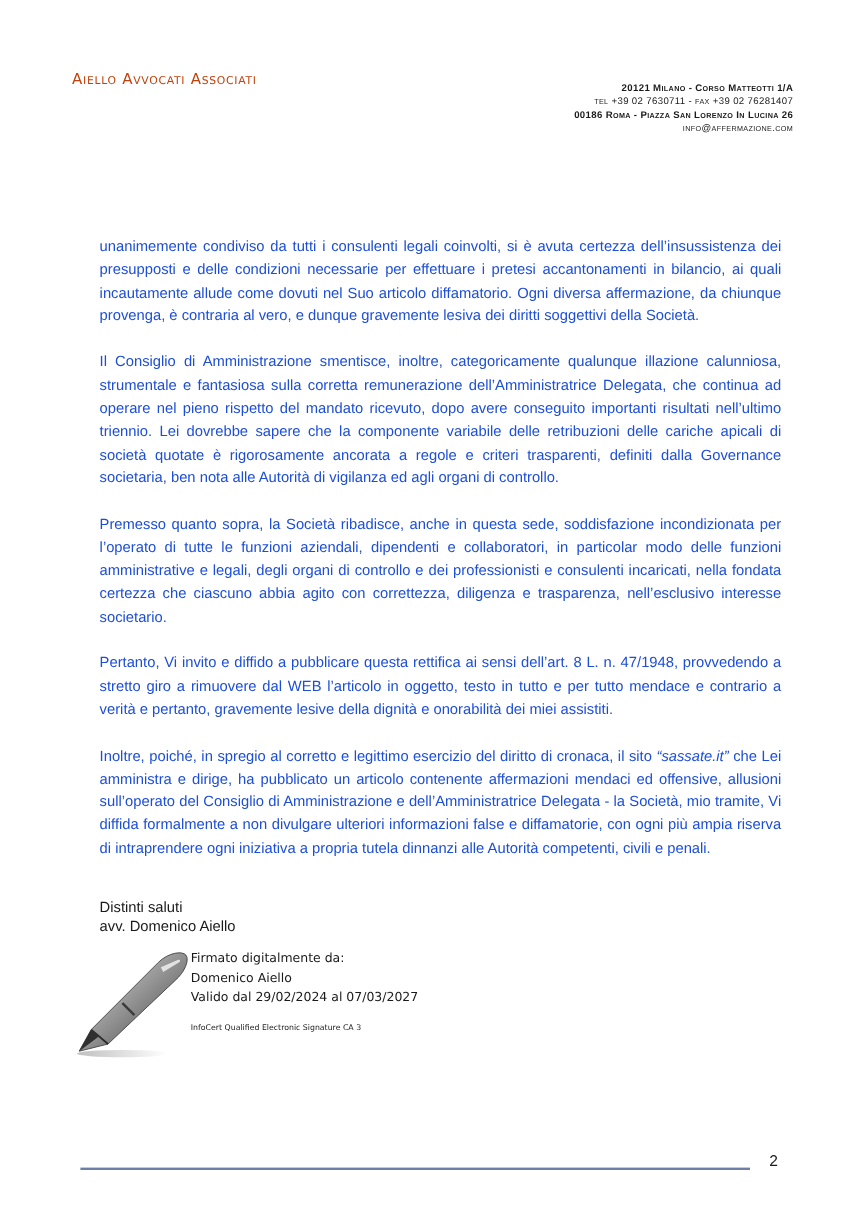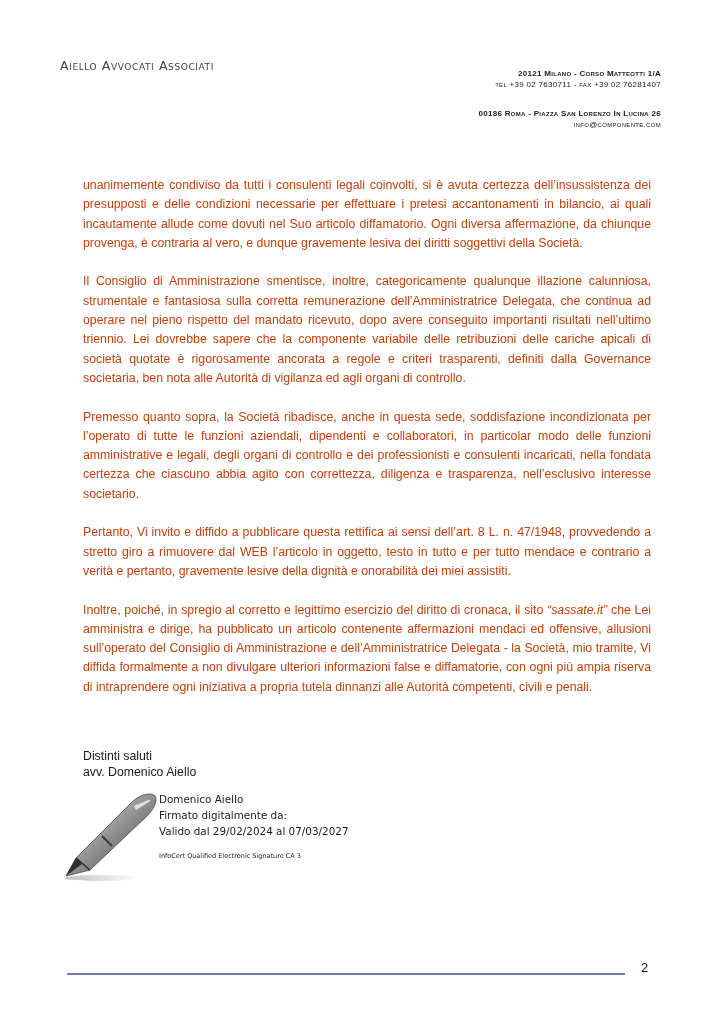--- a/index.html
+++ b/index.html
@@ -1,32 +1,32 @@
 <!DOCTYPE html>
 <html><head>
   <meta charset="utf-8">
   <style>
     html, body { margin: 0; padding: 0; background: #ffffff; }
     body { width: 719px; height: 1024px; position: relative; overflow: hidden; }
     .firm-name {
       position: absolute; left: 60px; top: 58px;
-      font-family: "DejaVu Sans", sans-serif; font-size: 12.5px; color: #404040;
+      font-family: "DejaVu Sans", sans-serif; font-size: 12.5px; color: #c2410c;
       font-variant: small-caps; letter-spacing: 0.6px; white-space: nowrap;
     }
     .contacts {
       position: absolute; right: 58px; top: 68px; text-align: right;
       font-family: Liberation Sans, sans-serif; font-variant: small-caps;
       color: #1a1a1a; font-size: 8px; line-height: 11px; letter-spacing: 0.3px;
     }
     .contacts .bold { font-weight: bold; }
-    .contacts .gap { margin-top: 18px; }
+    .contacts .gap { margin-top: 0; }
     .body-text {
-      position: absolute; left: 83px; top: 176px; width: 568px;
+      position: absolute; left: 83px; top: 196px; width: 568px;
       font-family: "Liberation Sans", sans-serif; font-size: 12.3px; line-height: 19.3px;
-      color: #c2410c; text-align: justify;
+      color: #1d4ed8; text-align: justify;
     }
     .body-text p { margin: 0 0 19.3px 0; }
     .body-text em { font-style: italic; }
     .closing {
       position: absolute; left: 83px; top: 717px;
       font-family: "Liberation Sans", sans-serif; font-size: 12.3px; color: #1a1a1a; margin-top: 32px;
     }
     .signer {
       position: absolute; left: 83px; top: 765px;
       font-family: "Liberation Sans", sans-serif; font-size: 12.3px; color: #1a1a1a; text-align: right;
@@ -49,21 +49,21 @@
   </style>
 </head>
 <body>
 
 <div>
   <div class="firm-name">Aiello Avvocati Associati</div>
   <div class="contacts">
     <div class="bold">20121 Milano - Corso Matteotti 1/A</div>
     <div>tel +39 02 7630711 - fax +39 02 76281407</div>
     <div class="bold gap">00186 Roma - Piazza San Lorenzo In Lucina 26</div>
-    <div>info@componente.com</div>
+    <div>info@affermazione.com</div>
   </div>
 </div>
 
 <div class="body-text">
   <p>unanimemente condiviso da tutti i consulenti legali coinvolti, si è avuta certezza dell’insussistenza dei presupposti e delle condizioni necessarie per effettuare i pretesi accantonamenti in bilancio, ai quali incautamente allude come dovuti nel Suo articolo diffamatorio. Ogni diversa affermazione, da chiunque provenga, è contraria al vero, e dunque gravemente lesiva dei diritti soggettivi della Società.</p>
   <p>Il Consiglio di Amministrazione smentisce, inoltre, categoricamente qualunque illazione calunniosa, strumentale e fantasiosa sulla corretta remunerazione dell’Amministratrice Delegata, che continua ad operare nel pieno rispetto del mandato ricevuto, dopo avere conseguito importanti risultati nell’ultimo triennio. Lei dovrebbe sapere che la componente variabile delle retribuzioni delle cariche apicali di società quotate è rigorosamente ancorata a regole e criteri trasparenti, definiti dalla Governance societaria, ben nota alle Autorità di vigilanza ed agli organi di controllo.</p>
   <p>Premesso quanto sopra, la Società ribadisce, anche in questa sede, soddisfazione incondizionata per l’operato di tutte le funzioni aziendali, dipendenti e collaboratori, in particolar modo delle funzioni amministrative e legali, degli organi di controllo e dei professionisti e consulenti incaricati, nella fondata certezza che ciascuno abbia agito con correttezza, diligenza e trasparenza, nell’esclusivo interesse societario.</p>
   <p>Pertanto, Vi invito e diffido a pubblicare questa rettifica ai sensi dell’art. 8 L. n. 47/1948, provvedendo a stretto giro a rimuovere dal WEB l’articolo in oggetto, testo in tutto e per tutto mendace e contrario a verità e pertanto, gravemente lesive della dignità e onorabilità dei miei assistiti.</p>
   <p><span>Inoltre, poiché, in spregio al corretto e legittimo esercizio del diritto di cronaca, il sito </span><em>“sassate.it”</em><span> che Lei amministra e dirige, ha pubblicato un articolo contenente affermazioni mendaci ed offensive, allusioni sull’operato del Consiglio di Amministrazione e dell’Amministratrice Delegata - la Società, mio tramite, Vi diffida formalmente a non divulgare ulteriori informazioni false e diffamatorie, con ogni più ampia riserva di intraprendere ogni iniziativa a propria tutela dinnanzi alle Autorità competenti, civili e penali.</span></p>
 </div>
@@ -85,20 +85,20 @@
   </defs>
   <ellipse cx="40" cy="88" rx="38" ry="3" fill="url(#penShadow)"></ellipse>
   <path d="M4 86 L14 68 L70 12 C78 4 90 2 93 6 C96 10 92 20 84 27 L28 80 Z" fill="url(#penBody)" stroke="#4a4a4a" stroke-width="0.8"></path>
   <path d="M14 68 L28 80" stroke="#2a2a2a" stroke-width="1.5"></path>
   <path d="M4 86 L14 68 L20 74 Z" fill="#2f2f2f"></path>
   <path d="M40 46 L50 56" stroke="#3a3a3a" stroke-width="2"></path>
   <path d="M72 16 L86 10 C88 9 89 11 87 12 L74 20 Z" fill="#f5f5f5" opacity="0.8"></path>
 </svg>
 
 <div class="sig-block">
+  <div class="sig-line">Firmato digitalmente da:</div>
   <div class="sig-line">Domenico Aiello</div>
-  <div class="sig-line">Firmato digitalmente da:</div>
   <div class="sig-line">Valido dal 29/02/2024 al 07/03/2027</div>
   <div class="sig-ca">InfoCert Qualified Electronic Signature CA 3</div>
 </div>
 
 <div class="footer-rule"></div>
 <div class="page-number">2</div>
 
 </body></html>

